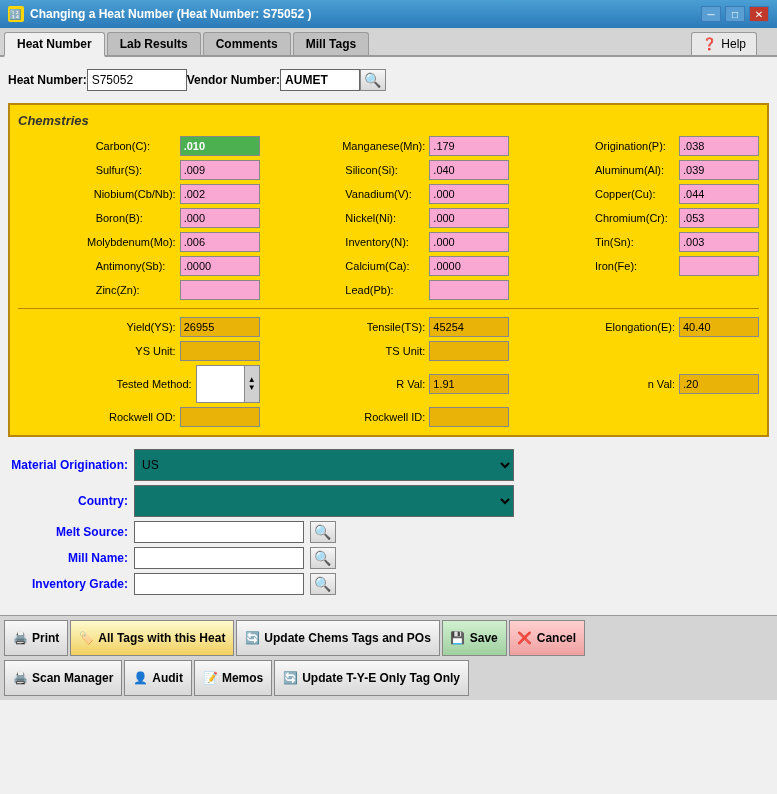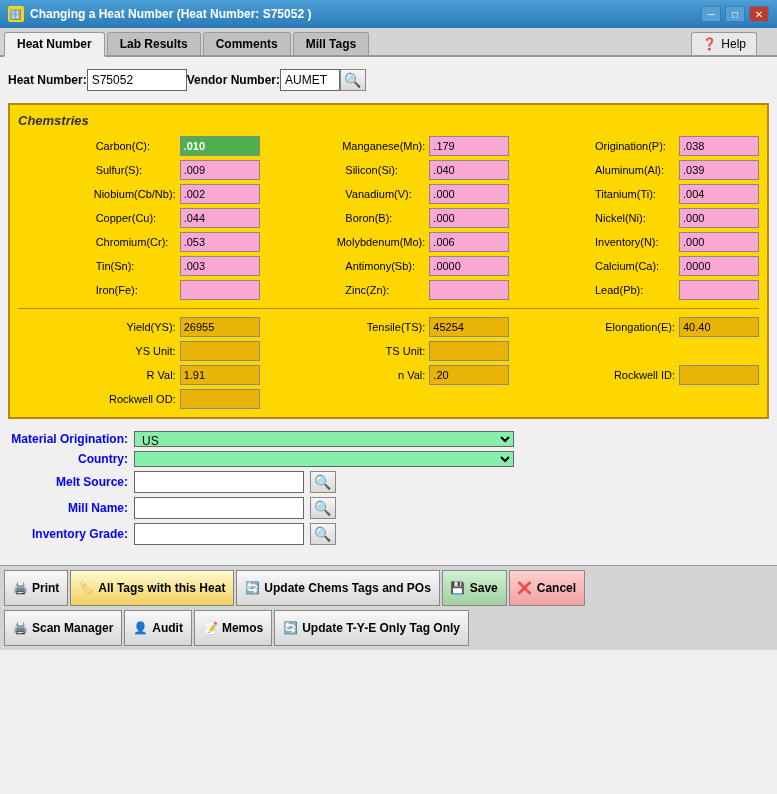--- a/index.html
+++ b/index.html
@@ -71,21 +71,22 @@
     .field-label { font-weight: bold; font-size: 12px; }
     .heat-input {
       border: 1px solid #666;
       background: white;
       padding: 2px 4px;
       font-size: 12px;
       height: 22px;
       width: 100px;
     }
     .vendor-input {
-      width: 60px;
+      width: 80px;
+      font-weight: bold;
     }
     .search-btn {
       width: 26px; height: 22px;
       background: linear-gradient(to bottom, #f5f5f5, #d8d8d8);
       border: 1px solid #888;
       cursor: pointer;
       display: flex; align-items: center; justify-content: center;
       font-size: 14px;
     }
     
@@ -181,23 +182,23 @@
     }
     .info-row {
       display: flex;
       align-items: center;
       margin-bottom: 4px;
       gap: 6px;
     }
     .info-label { font-weight: bold; font-size: 12px; color: #00f; min-width: 120px; text-align: right; }
     .info-select {
       width: 380px;
-      height: 16px;
+      height: 32px;
       border: 1px solid #666;
-      background: #86efac;
+      background: #0f766e;
       padding: 1px 3px;
       font-size: 12px;
     }
     .info-input {
       width: 170px;
       height: 22px;
       border: 1px solid #666;
       background: white;
       padding: 1px 3px;
       font-size: 12px;
@@ -303,24 +304,20 @@
       </div>
 
       <div class="chem-row">
         <span class="chem-label">Niobium(Cb/Nb):</span>
         <input class="chem-input" type="text" value=".002" style="">
       </div>
       <div class="chem-row">
         <span class="chem-label">Vanadium(V):</span>
         <input class="chem-input" type="text" value=".000" style="">
       </div>
-      <div class="chem-row">
-        <span class="chem-label">Titanium(Ti):</span>
-        <input class="chem-input" type="text" value=".004" style="">
-      </div>
 
       <div class="chem-row">
         <span class="chem-label">Copper(Cu):</span>
         <input class="chem-input" type="text" value=".044" style="">
       </div>
       <div class="chem-row">
         <span class="chem-label">Boron(B):</span>
         <input class="chem-input" type="text" value=".000" style="">
       </div>
       <div class="chem-row">
@@ -389,34 +386,44 @@
         <span class="mech-label">YS Unit:</span>
         <input class="mech-input" type="text" value="" style="">
       </div>
       <div class="mech-row">
         <span class="mech-label">TS Unit:</span>
         <input class="mech-input" type="text" value="" style="">
       </div>
       <div class="mech-row"></div>
 
       <div class="mech-row">
+        <span class="mech-label">Tested Method:</span>
+        <div class="select-with-arrow">
+          <select class="method-select" style="width:64px; height:38px;"></select>
+          <div class="method-arrows">
+            <span class="arrow-up">▲</span>
+            <span class="arrow-down">▼</span>
+          </div>
+        </div>
+      </div>
+      <div class="mech-row">
         <span class="mech-label">R Val:</span>
         <input class="mech-input" type="text" value="1.91" style="">
       </div>
       <div class="mech-row">
         <span class="mech-label">n Val:</span>
         <input class="mech-input" type="text" value=".20" style="">
       </div>
 
       <div class="mech-row">
+        <span class="mech-label">Rockwell OD:</span>
+        <input class="mech-input" type="text" value="" style="">
+      </div>
+      <div class="mech-row">
         <span class="mech-label">Rockwell ID:</span>
-        <input class="mech-input" type="text" value="" style="">
-      </div>
-      <div class="mech-row">
-        <span class="mech-label">Rockwell OD:</span>
         <input class="mech-input" type="text" value="" style="">
       </div>
       <div></div>
     </div>
   </div>
 
   <div class="info-section">
     <div class="info-row">
       <label class="info-label">Material Origination:</label>
       <select class="info-select">

